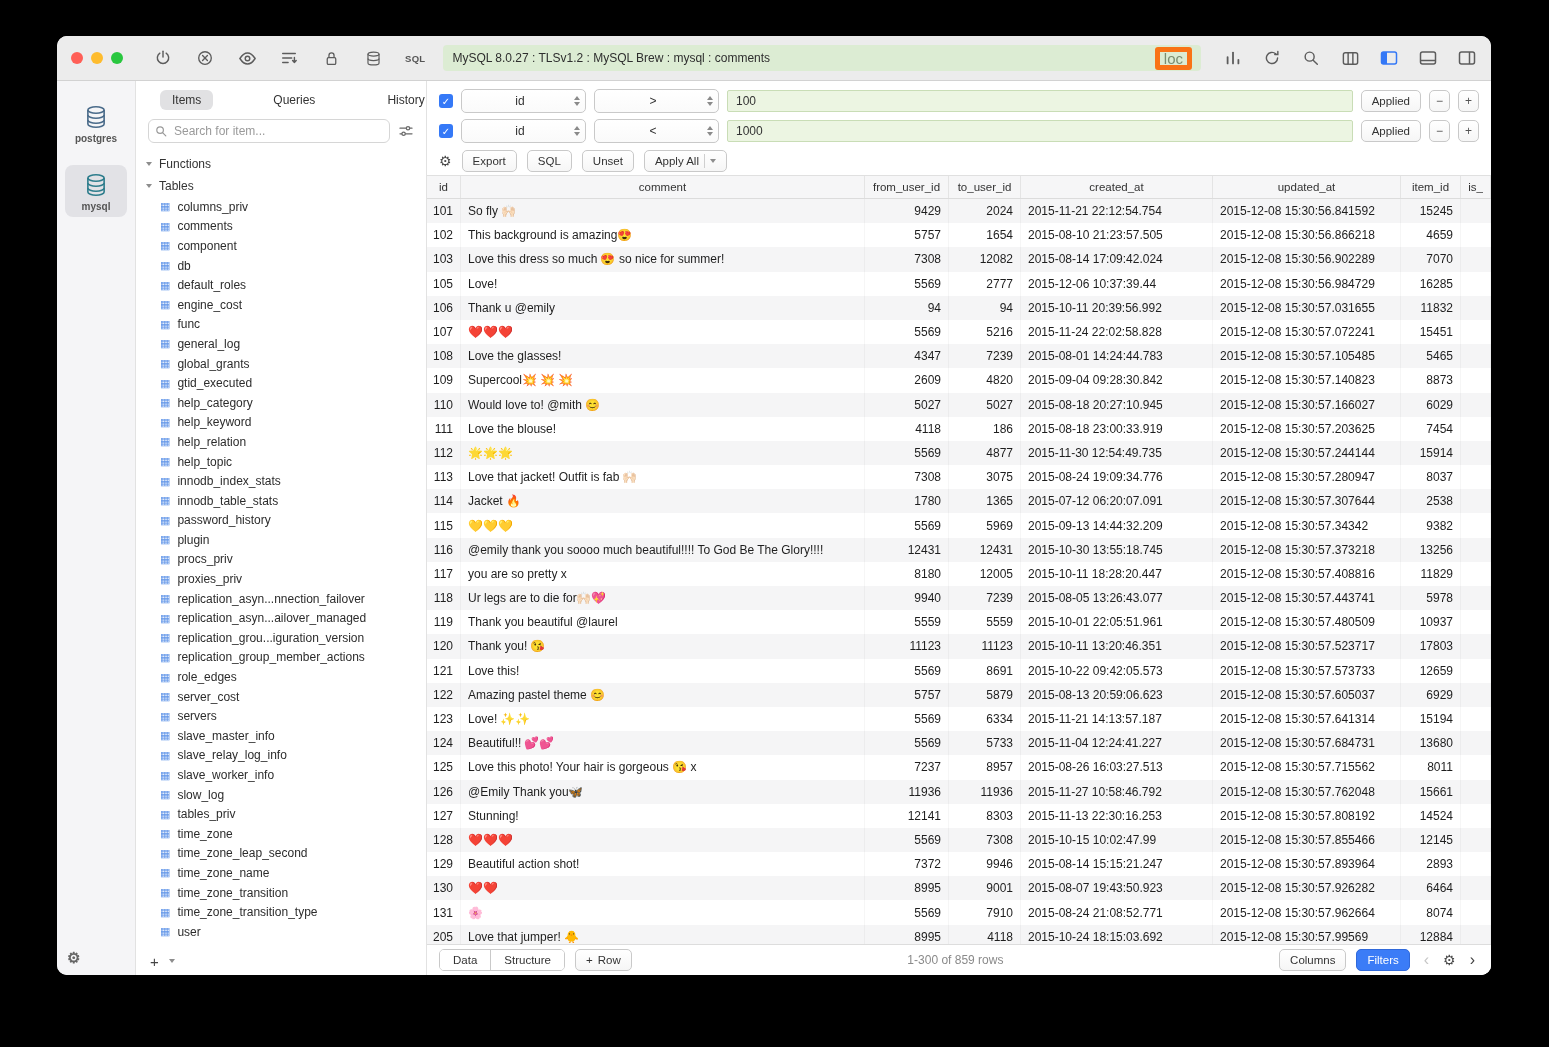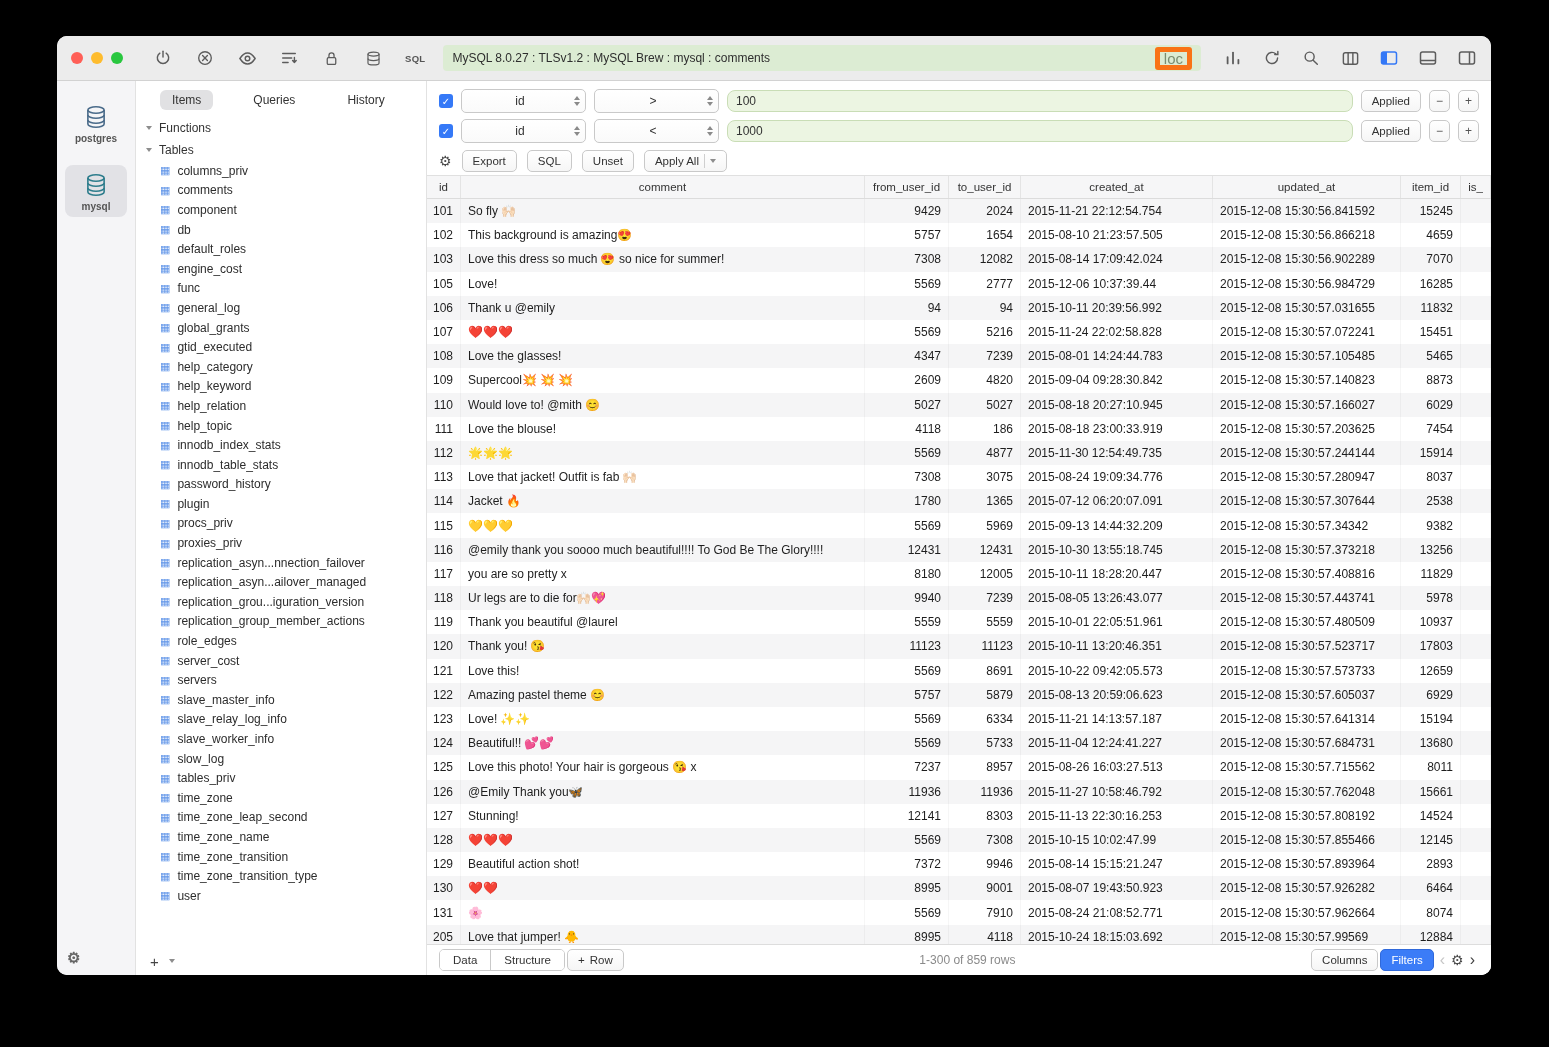--- a/index.html
+++ b/index.html
@@ -29,21 +29,21 @@
   .connbar{width:78px;background:#f5f5f7;border-right:1px solid #e2e2e2;display:flex;
            flex-direction:column;align-items:center;padding-top:16px;position:relative;flex:0 0 auto;font-weight:bold;}
   .conn-item{width:62px;padding:7px 0 5px;border-radius:8px;display:flex;flex-direction:column;
              align-items:center;gap:3px;margin-bottom:16px;}
   .conn-item.sel{background:#e2e2e6;}
   .conn-label{font-size:10px;color:#555;}
   .conn-gear{position:absolute;bottom:8px;left:10px;font-size:15px;color:#666;}
   
   .itemsbar{width:290px;border-right:1px solid #e2e2e2;display:flex;flex-direction:column;
             background:#fff;flex:0 0 auto;min-height:0;}
-  .stabs{display:flex;align-items:flex-start;padding:9px 24px 5px;gap:28px;flex:0 0 auto;}
+  .stabs{display:flex;align-items:flex-start;padding:9px 24px 5px;gap:48px;flex:0 0 auto;}
   .stab{font-size:12px;color:#333;padding:3px 12px;border-radius:6px;white-space:nowrap;}
   .stab.active{background:#e1e1e3;}
   .searchrow{display:flex;align-items:center;padding:4px 12px 8px;gap:8px;flex:0 0 auto;}
   .searchbox{flex:1;height:22px;border:1px solid #d6d6d6;border-radius:6px;display:flex;
              align-items:center;padding:0 6px;gap:5px;background:#fff;min-width:0;}
   .searchbox input{border:none;outline:none;flex:1;font-size:12px;color:#333;background:transparent;
                    font-family:"Liberation Sans",sans-serif;min-width:0;}
   .searchbox input::placeholder{color:#9a9a9a;}
   .tree{flex:1;overflow:hidden;padding-top:2px;min-height:0;text-align:center;}
   .tree-head{display:flex;align-items:center;gap:7px;padding:3px 10px;font-size:12px;color:#333;height:16px;}
@@ -61,21 +61,21 @@
   .checkbox{width:14px;height:14px;border-radius:3px;background:#3579f7;color:#fff;font-size:10px;
             display:inline-flex;align-items:center;justify-content:center;flex:0 0 auto;}
   .fselect{width:110px;height:22px;border:1px solid #c9c9c9;border-radius:5px;
            background:linear-gradient(#fff,#fafafa);display:flex;align-items:center;
            padding:0 5px 0 8px;font-size:12px;color:#333;flex:0 0 auto;}
   .fsel-label{flex:1;text-align:center;}
   .stepper{display:flex;flex-direction:column;gap:2px;margin-left:4px;}
   .stepper i{display:block;width:0;height:0;border-left:3px solid transparent;border-right:3px solid transparent;}
   .stepper .up{border-bottom:4px solid #8a8a8a;}
   .stepper .dn{border-top:4px solid #8a8a8a;}
-  .fvalue{flex:1;height:22px;background:#ecf5e2;border:1px solid #c9ddb6;border-radius:8px;
+  .fvalue{flex:1;height:22px;background:#ecf5e2;border:1px solid #c9ddb6;border-radius:2px;
           padding:0 8px;font-size:12px;color:#333;outline:none;min-width:0;
           font-family:"Liberation Sans",sans-serif;box-sizing:border-box;}
   .btn{height:22px;border:1px solid #c9c9c9;border-radius:5px;background:linear-gradient(#fff,#f6f6f6);
        font-size:11.5px;color:#333;padding:0 10px;display:inline-flex;align-items:center;gap:5px;
        font-family:"Liberation Sans",sans-serif;white-space:nowrap;flex:0 0 auto;}
   .btn.sqbtn{width:21px;padding:0;justify-content:center;font-size:12px;color:#555;}
   .btn.primary{background:#3b7cf7;border-color:#3069da;color:#fff;}
   .ftoolbar{height:29px;display:flex;align-items:center;gap:10px;padding:0 12px;flex:0 0 auto;}
   .gear{font-size:14px;color:#4a4a4a;line-height:1;}
   .hints{display:flex;gap:13px;font-size:11px;color:#8a8a8a;white-space:nowrap;overflow:hidden;flex:1;min-width:0;}
@@ -87,21 +87,21 @@
          border-right:1px solid #e4e4e4;overflow:hidden;white-space:nowrap;}
   .gbody{flex:1;overflow:hidden;min-height:0;}
   .grow{height:24.2px;}
   .grow:nth-child(odd){background:#f5f5f6;}
   .gcell{font-size:12px;color:#1e1e1e;display:flex;align-items:center;padding:0 7px;
          white-space:nowrap;overflow:hidden;border-right:1px solid rgba(0,0,0,0.035);}
   .ar{justify-content:flex-end;}
   .al{justify-content:flex-start;}
   
   .statusbar{height:30px;border-top:1px solid #ddd;display:flex;align-items:center;
-             padding:0 12px;gap:2px;flex:0 0 auto;background:#fff;}
+             padding:0 12px;gap:10px;flex:0 0 auto;background:#fff;}
   .seg{display:flex;border:1px solid #c9c9c9;border-radius:5px;overflow:hidden;height:22px;box-sizing:border-box;}
   .seg-btn{font-size:11.5px;color:#333;padding:0 13px;background:#fff;border:none;height:100%;
            font-family:"Liberation Sans",sans-serif;}
   .seg-btn + .seg-btn{border-left:1px solid #c9c9c9;}
   .rowcount{flex:1;text-align:center;font-size:12px;color:#8a8a8a;}
   .nav{font-size:16px;color:#444;line-height:1;padding:0 4px;}
   .nav.disabled{color:#c6c6c6;}
   svg{display:block;}
 </style>
 </head>
@@ -239,20 +239,39 @@
         </div>
       <span class="conn-gear">⚙</span>
     </div>
 
     <div class="itemsbar">
       <div class="stabs">
           <div class="stab active">Items</div>
           <div class="stab">Queries</div>
           <div class="stab">History</div>
         </div>
+      <div class="searchrow">
+        <div class="searchbox">
+          <span>
+            <svg width="12" height="12" viewBox="0 0 20 20" fill="none" stroke="#9a9a9a" stroke-width="2" stroke-linecap="round">
+                <circle cx="8.5" cy="8.5" r="5.5"></circle>
+                <line x1="13" y1="13" x2="18" y2="18"></line>
+              </svg>
+          </span>
+          <input placeholder="Search for item..." style="">
+        </div>
+        <span>
+          <svg width="16" height="16" viewBox="0 0 20 20" fill="none" stroke="#6a6a6a" stroke-width="1.6" stroke-linecap="round">
+              <line x1="2.5" y1="6.5" x2="17.5" y2="6.5"></line>
+              <circle cx="12.5" cy="6.5" r="2.1" fill="#fff"></circle>
+              <line x1="2.5" y1="13.5" x2="17.5" y2="13.5"></line>
+              <circle cx="7" cy="13.5" r="2.1" fill="#fff"></circle>
+            </svg>
+        </span>
+      </div>
       <div class="tree">
         <div class="tree-head">
           <span class="tri-d"></span>
           <span>Functions</span>
         </div>
         <div class="tree-head">
           <span class="tri-d"></span>
           <span>Tables</span>
         </div>
         <div>

